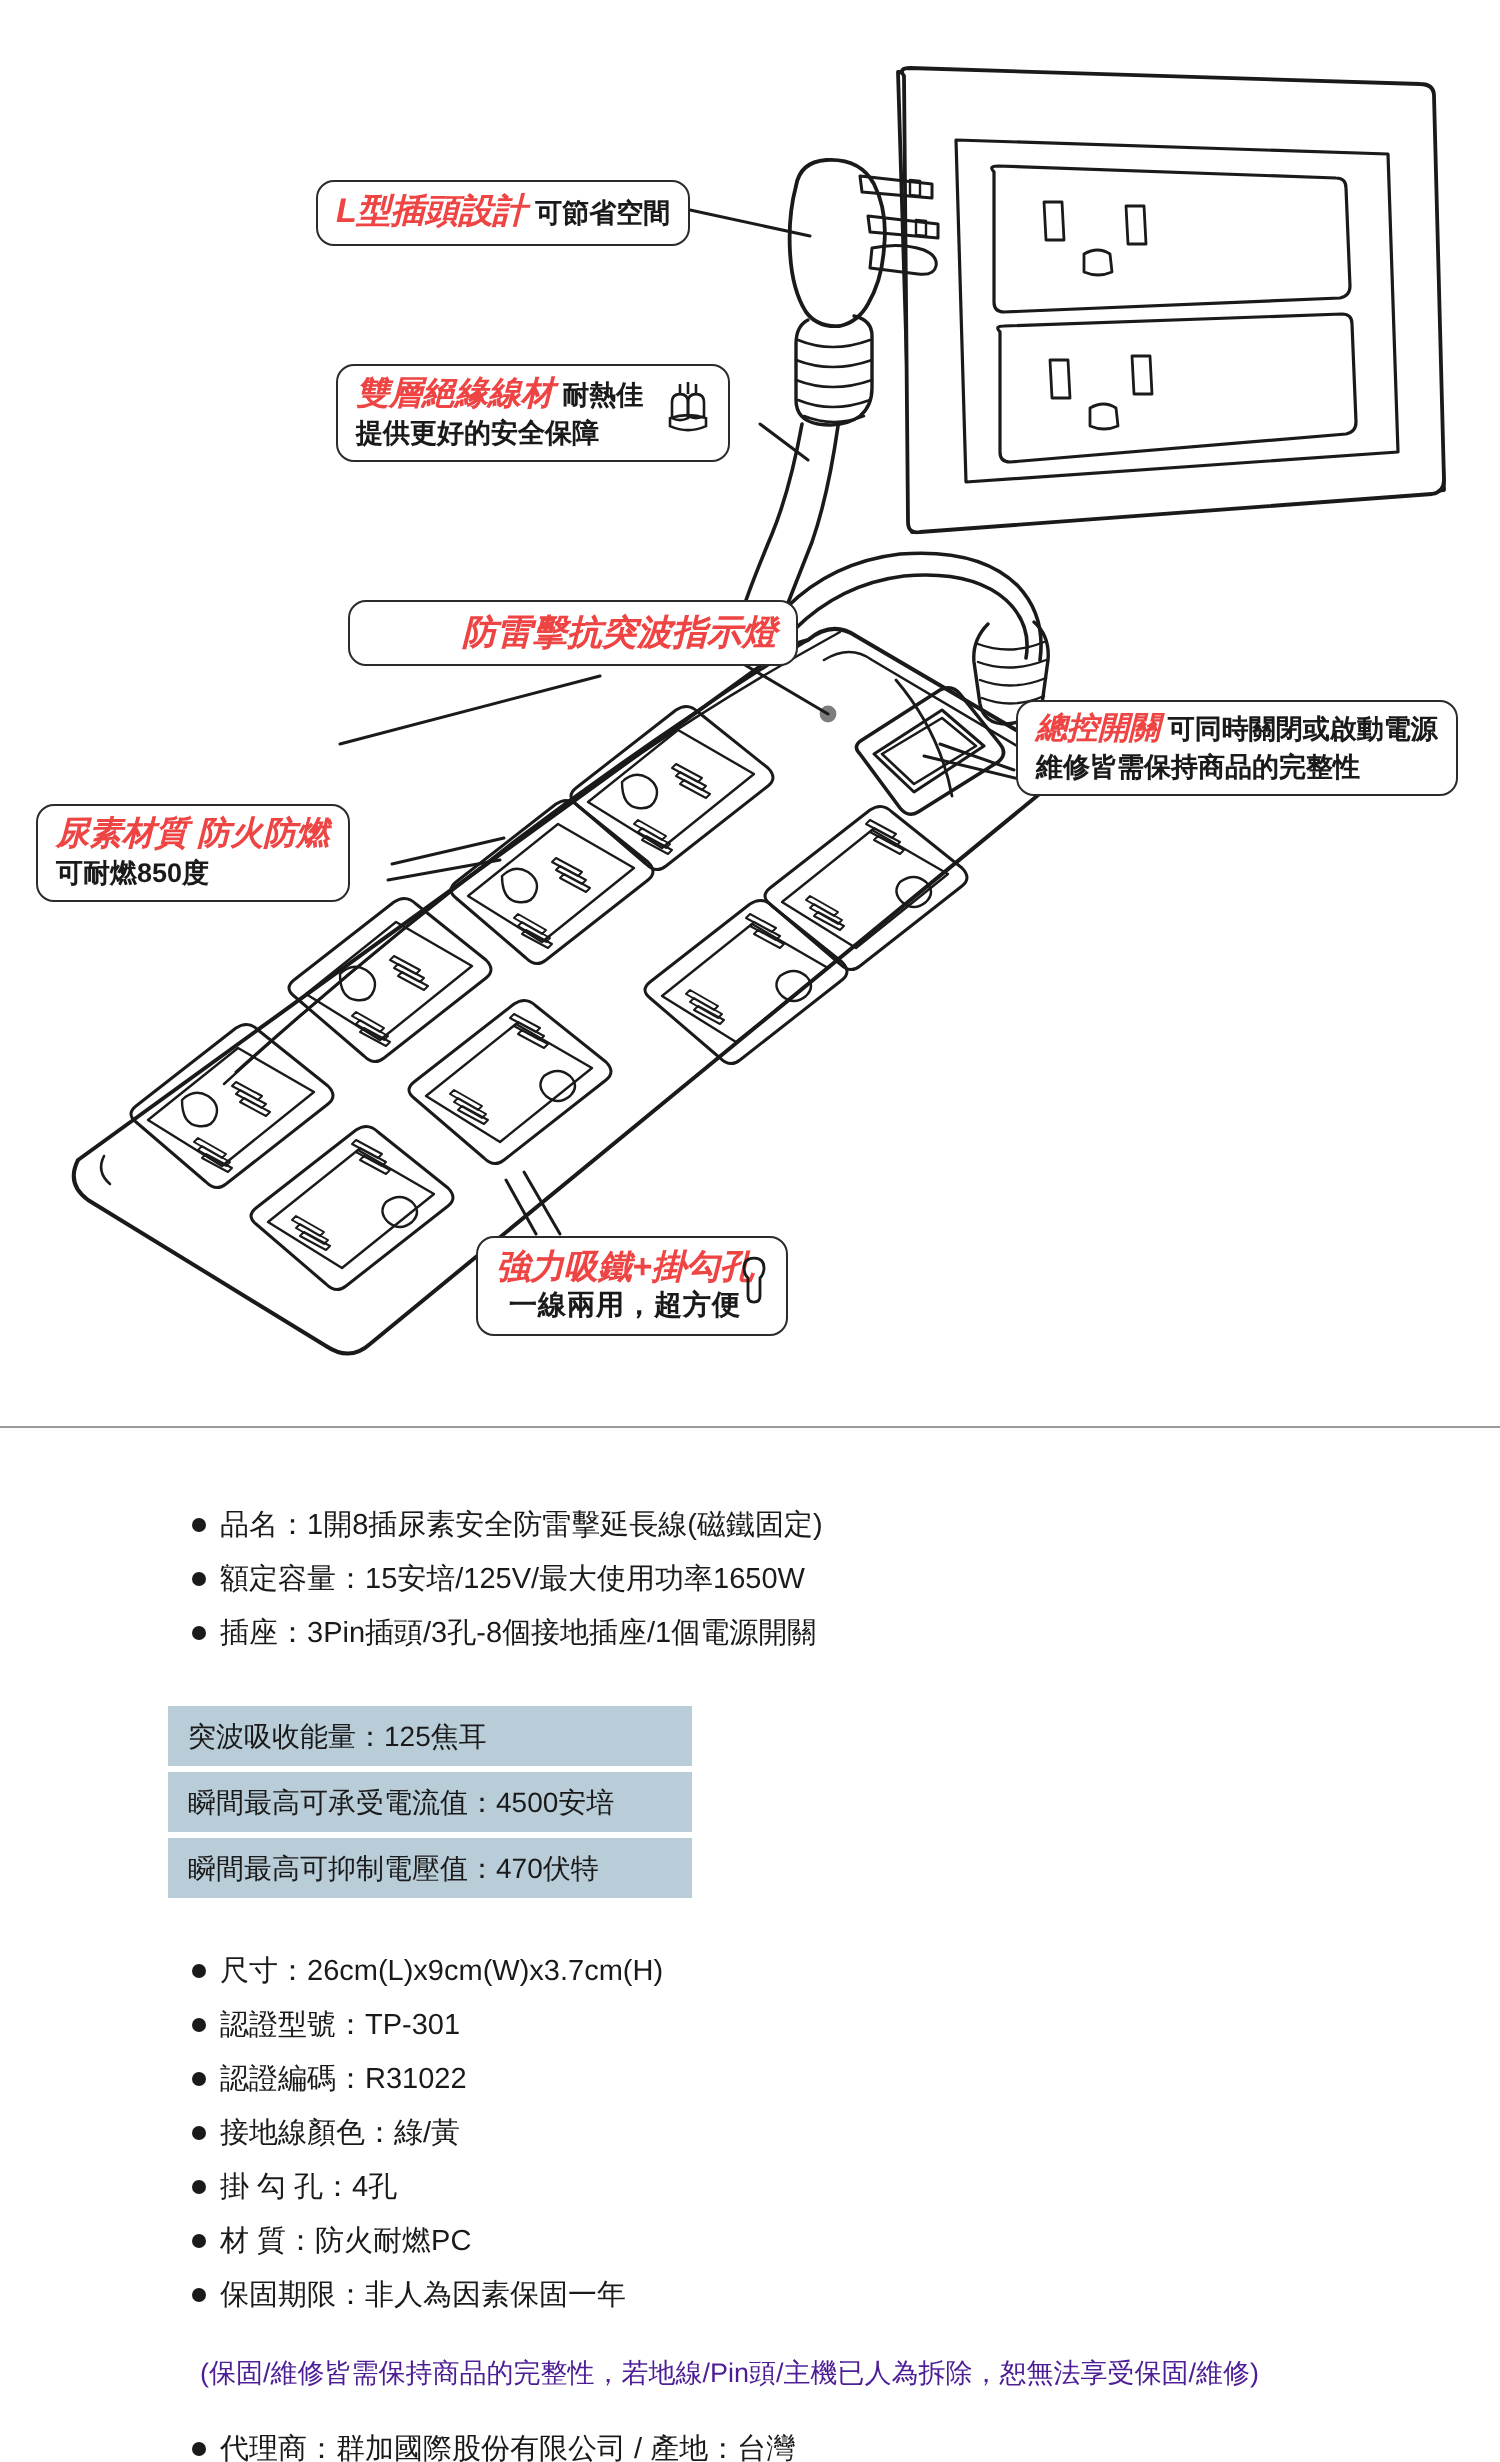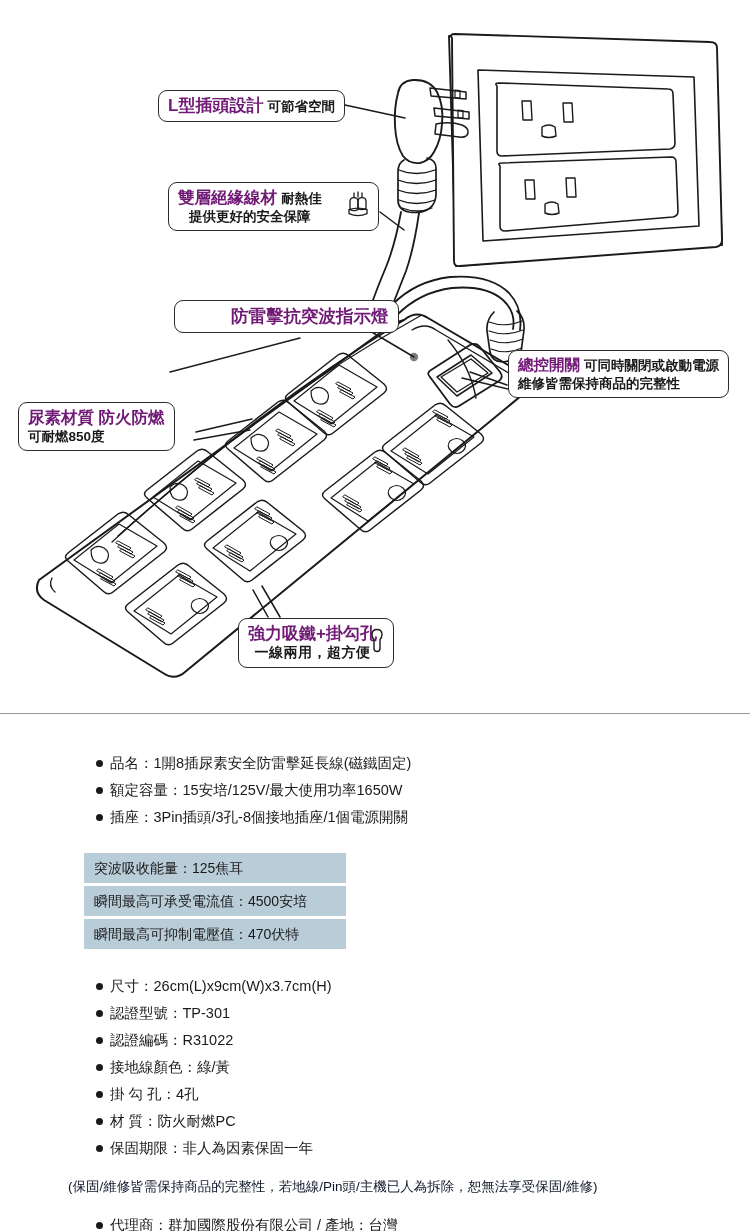--- a/index.html
+++ b/index.html
@@ -39,34 +39,35 @@
     box-sizing: border-box;
     background: #ffffff;
     border: 1.6px solid #2b2b2b;
     border-radius: 9px;
     padding: 4px 9px 5px 9px;
     line-height: 1.26;
     white-space: nowrap;
     z-index: 5;
   }
   .callout .accent {
-    color: #701a75;
+    color: #ef4444;
     font-weight: bold;
+    font-style: italic;
   }
   .callout .plain {
     color: #1a1a1a;
     font-weight: bold;
   }
   .ln { display: block; }
 
   #callout-l-plug      { left: 158px; top: 90px;  font-size: 15px; }
   #callout-l-plug .accent { font-size: 17px; }
   #callout-l-plug .plain  { font-size: 13.5px; }
 
-  #callout-insulation  { left: 168px; top: 182px; font-size: 15px; padding-right: 56px; text-align: center; }
+  #callout-insulation  { left: 168px; top: 182px; font-size: 15px; padding-right: 42px; }
   #callout-insulation .accent { font-size: 16.5px; }
   #callout-insulation .plain  { font-size: 13.5px; }
 
   #callout-surge       { left: 174px; top: 300px; font-size: 17px; }
   #callout-surge .accent { font-size: 17.5px; padding-left: 47px; }
 
   #callout-master-switch { left: 508px; top: 350px; font-size: 14px; }
   #callout-master-switch .accent { font-size: 15.5px; }
   #callout-master-switch .plain  { font-size: 13.5px; }
 
@@ -124,23 +125,23 @@
     border-radius: 50%;
     background: #1a1a1a;
     margin-right: 7px;
     flex: 0 0 auto;
     position: relative;
     top: -1px;
   }
   .note-line {
     font-size: 13.5px;
     line-height: 26px;
-    color: #0f172a;
+    color: #4c1d95;
     white-space: nowrap;
-    padding-left: 68px;
+    padding-left: 100px;
   }
 
   
   #surge-table {
     margin: 22px 0 24px 84px;
     width: 262px;
   }
   .surge-row {
     background: #b9cdd8;
     font-size: 14px;

